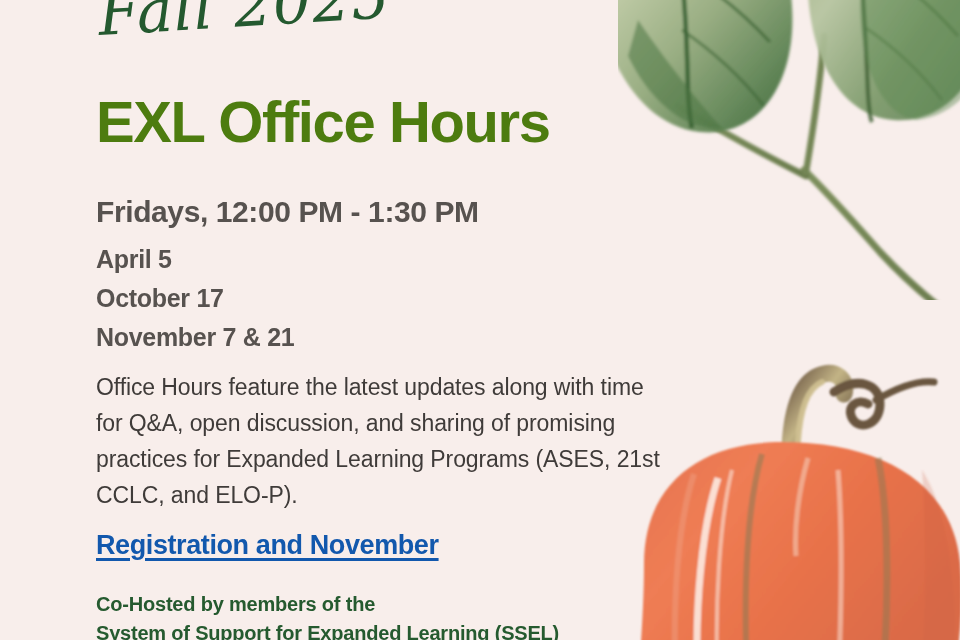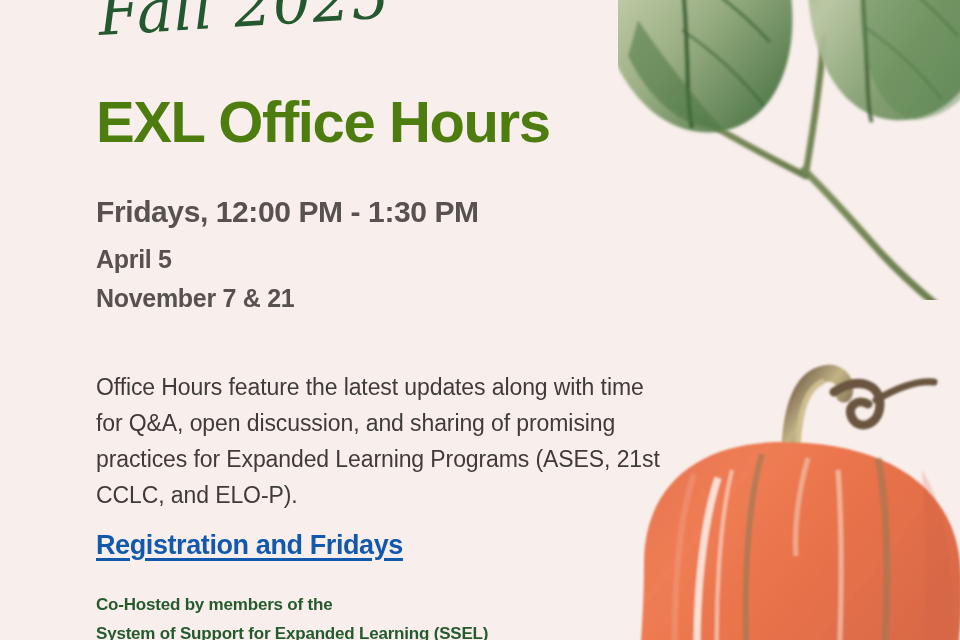--- a/index.html
+++ b/index.html
@@ -134,21 +134,21 @@
 
   #cohost-block {
     position: absolute;
     top: 590px;
     left: 0;
     margin: 0;
     padding: 0;
     list-style: none;
   }
   #cohost-block li {
-    font-size: 17px;
+    font-size: 20px;
     font-weight: bold;
     letter-spacing: -0.2px;
     line-height: 29px;
     color: #255a2f;
     white-space: nowrap;
   }
 </style>
 </head>
 <body>
 
@@ -252,26 +252,27 @@
   <div id="content">
 
     <div class="script-season">Fall 2025</div>
 
     <h1 class="headline">EXL Office Hours</h1>
 
     <h2 class="subhead">Fridays, 12:00 PM - 1:30 PM</h2>
 
     <ul id="date-list">
       <li>April 5</li>
+      <li>October 17</li>
       <li>November 7 &amp; 21</li>
     </ul>
 
     <p id="description">Office Hours feature the latest updates along with time for Q&amp;A, open discussion, and sharing of promising practices for Expanded Learning Programs (ASES, 21st CCLC, and ELO-P).</p>
 
-    <a id="registration-link">Registration and Fridays</a>
+    <a id="registration-link">Registration and November</a>
 
     <ul id="cohost-block">
       <li>Co-Hosted by members of the</li>
       <li>System of Support for Expanded Learning (SSEL)</li>
     </ul>
 
   </div>
 </div>
 
 </body></html>

